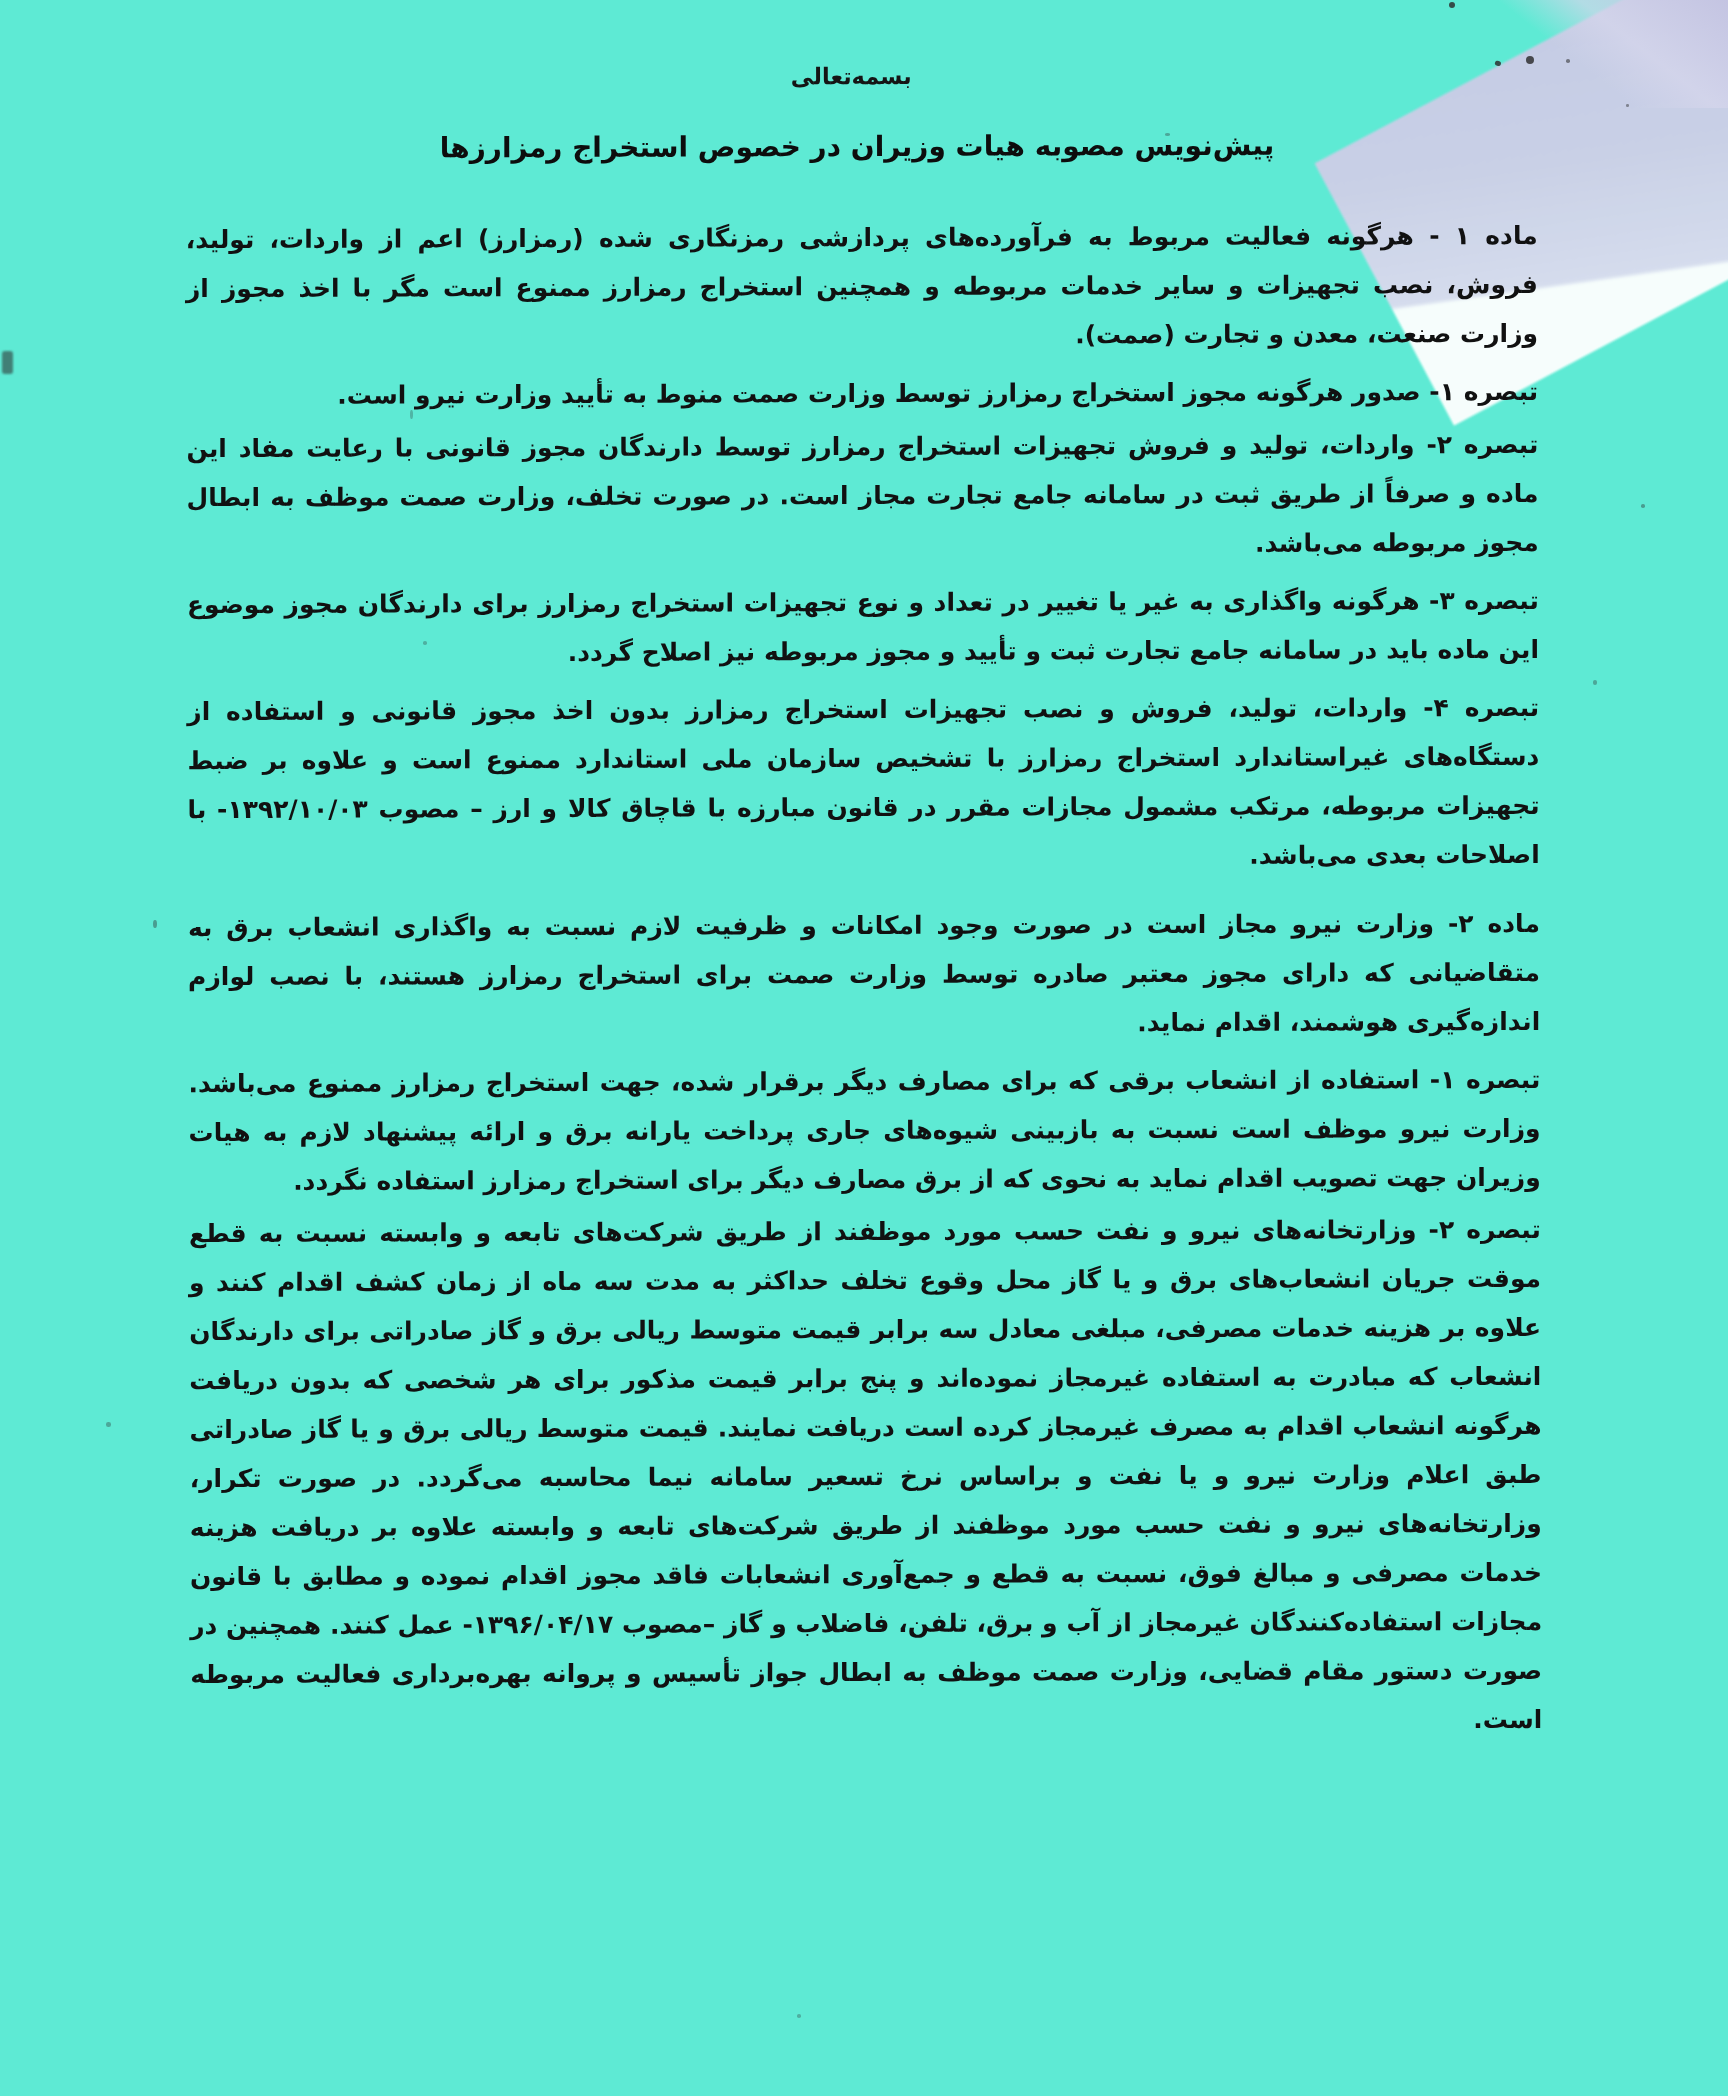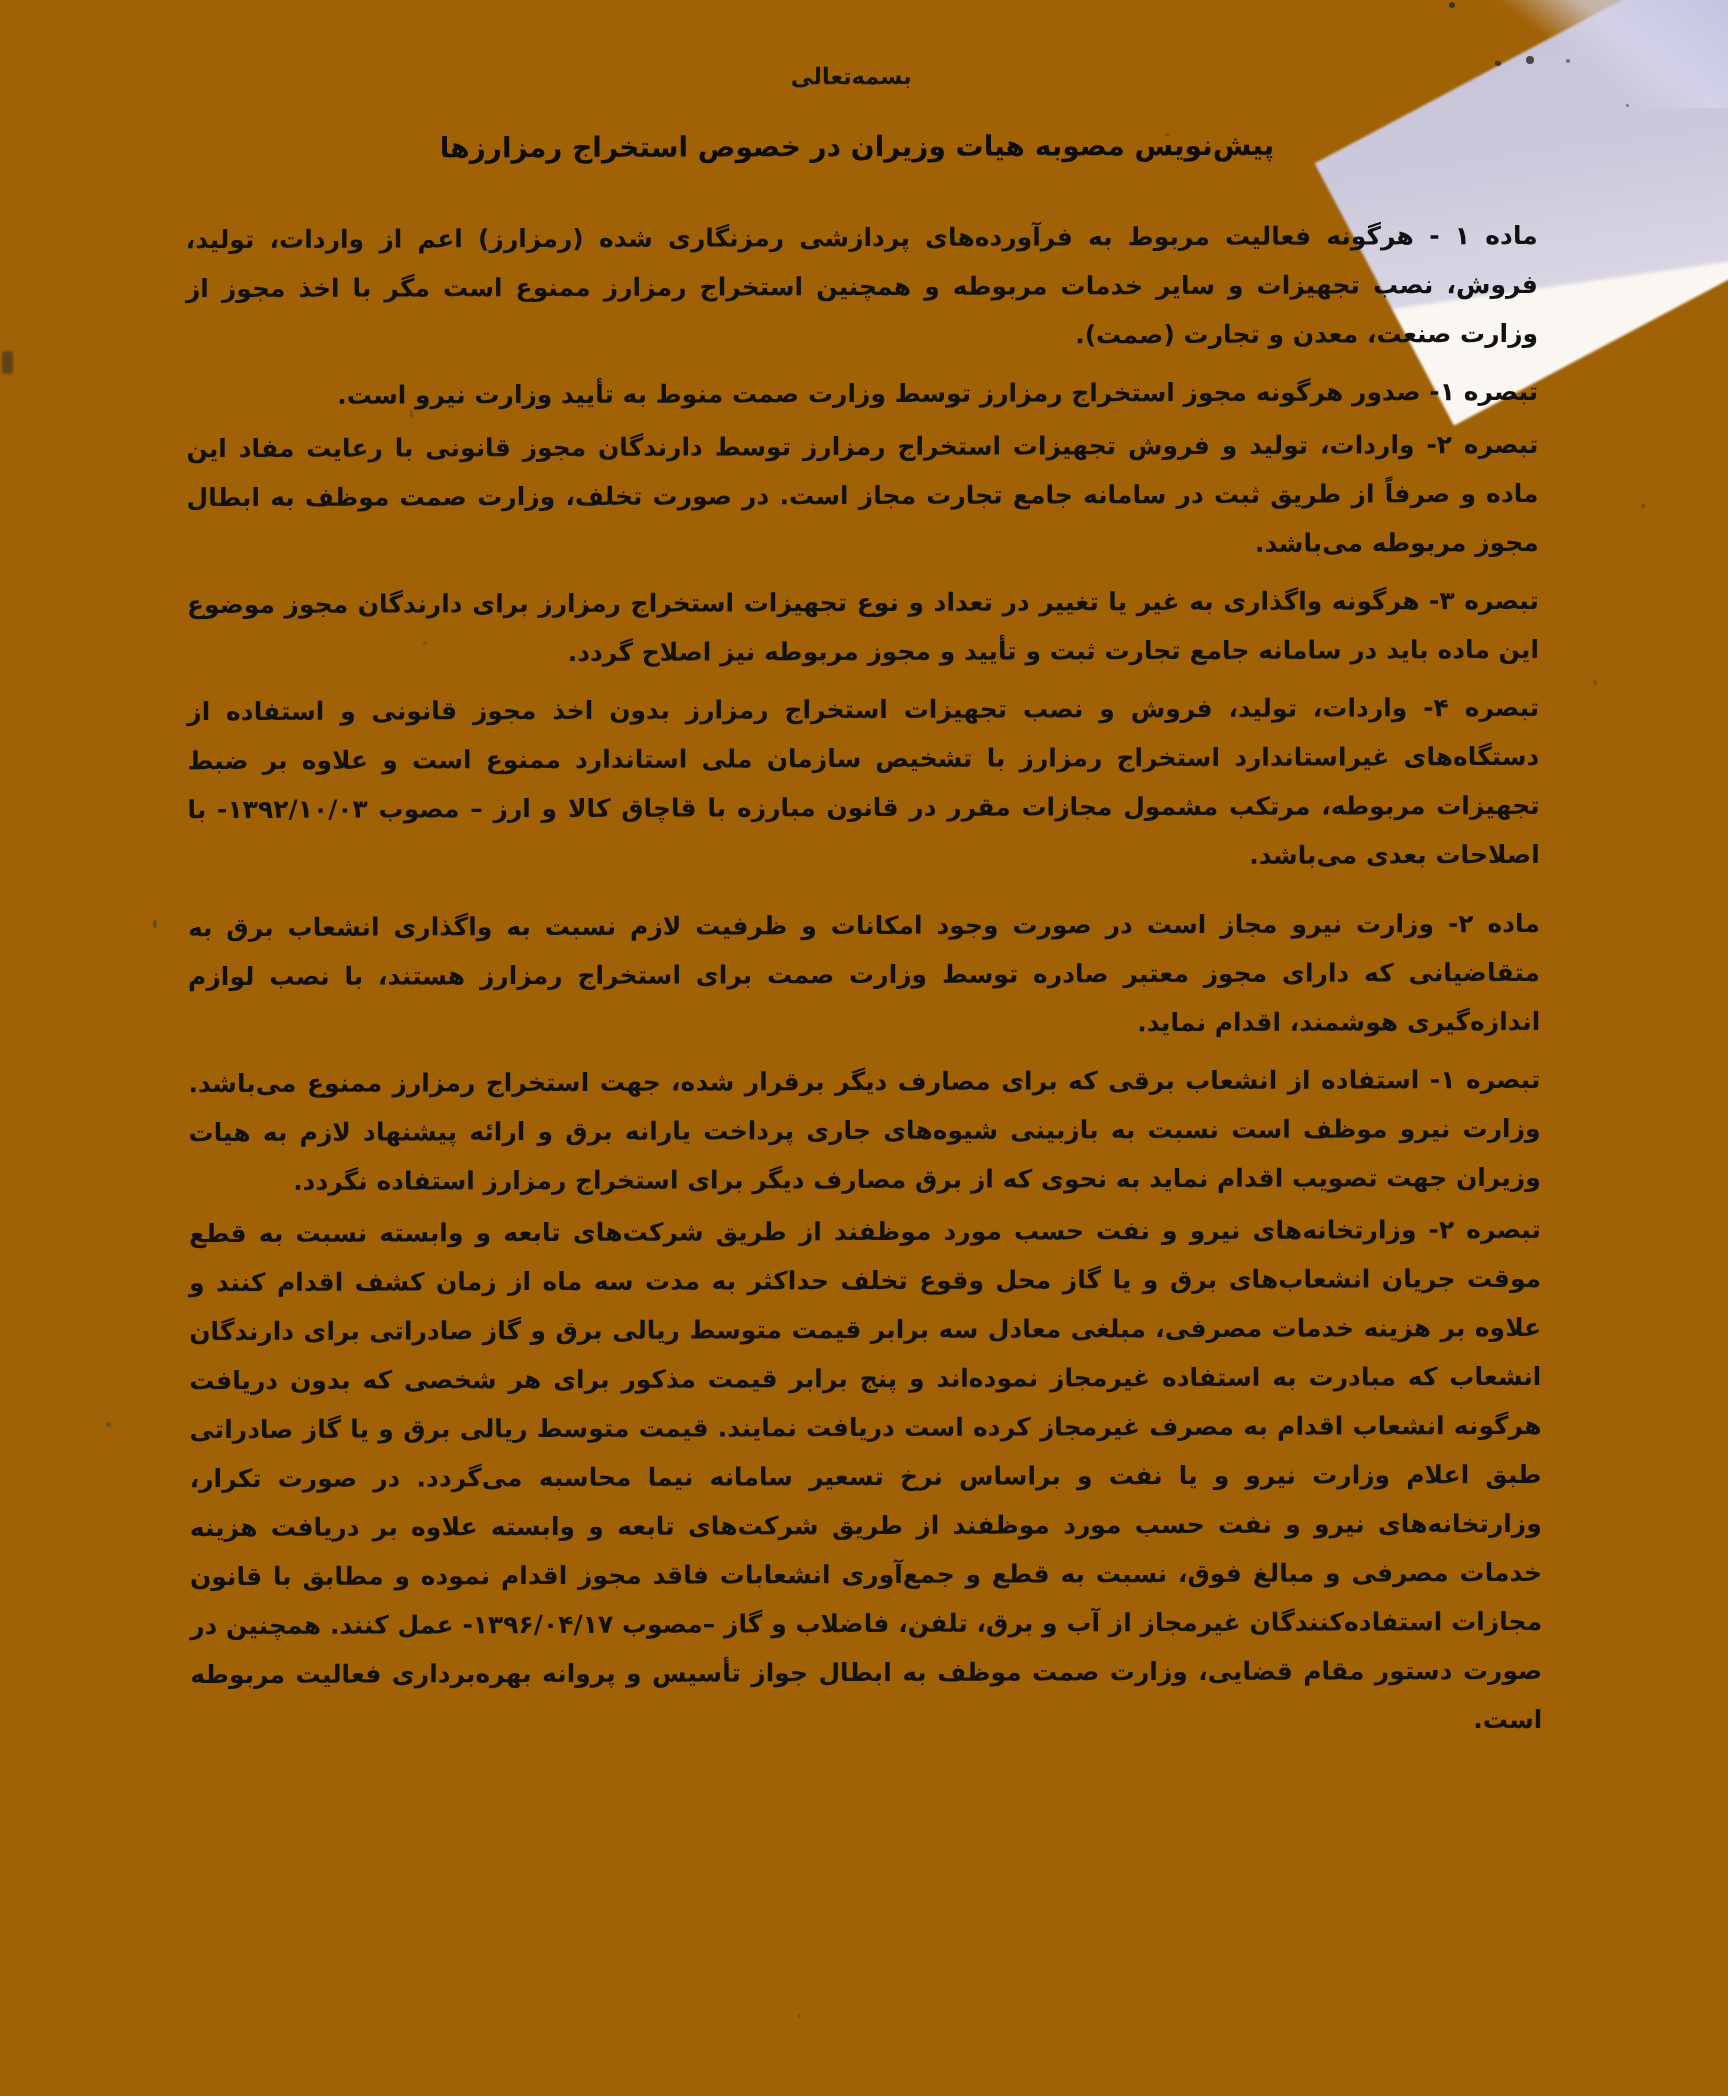--- a/index.html
+++ b/index.html
@@ -5,21 +5,21 @@
 <style>
   html, body {
     margin: 0;
     padding: 0;
     background: #ffffff;
   }
   .page {
     position: relative;
     width: 1728px;
     height: 2096px;
-    background: #a16207;
+    background: #5eead4;
     overflow: hidden;
     font-family: "DejaVu Sans", "Liberation Sans", sans-serif;
     direction: rtl;
   }
 
   
   .scan-corner-artifact {
     position: absolute;
     top: -108px;
     right: -171px;

